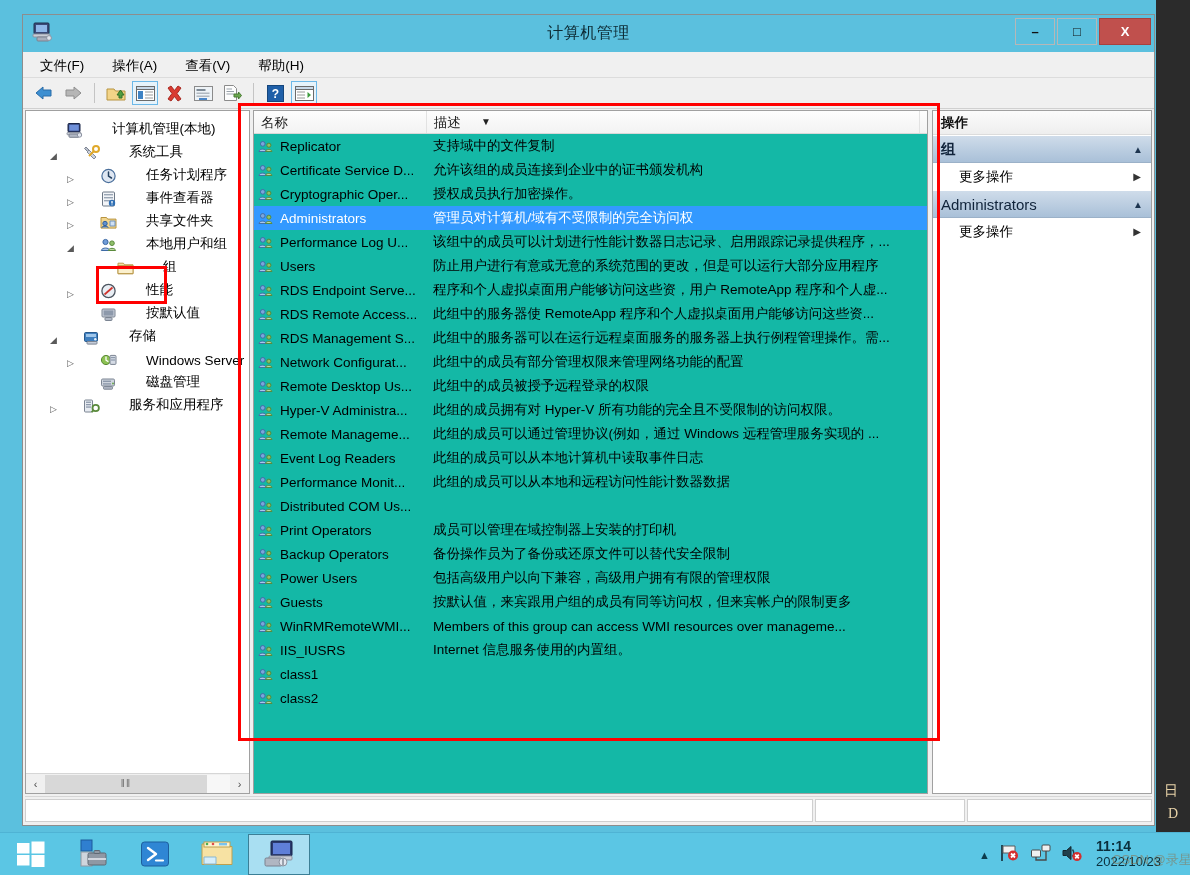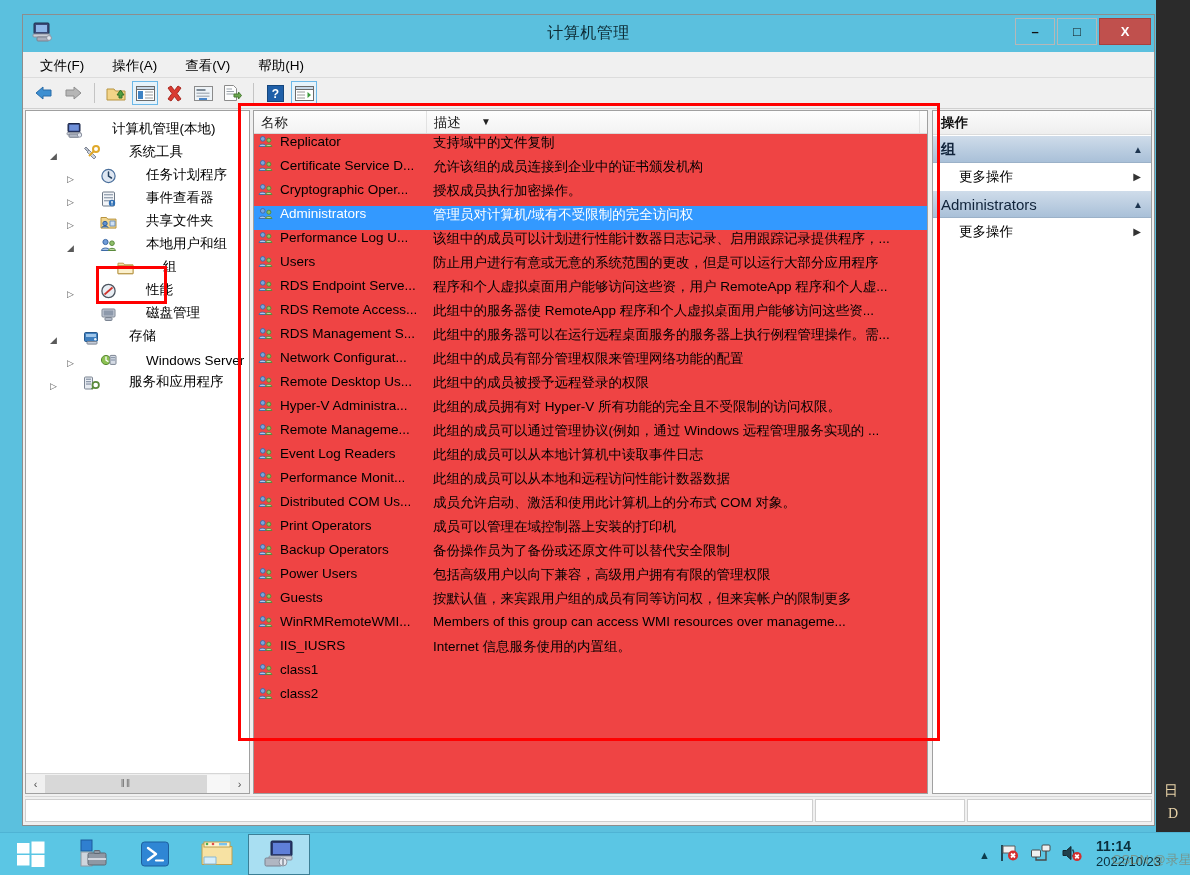--- a/index.html
+++ b/index.html
@@ -116,39 +116,39 @@
   }
   .hsb-track { flex: 1; height: 18px; background: #f7f7f7; position: relative; }
   .hsb-thumb {
     position: absolute; left: 0; top: 0; width: 162px; height: 18px;
     background: #d8d8d8; display: flex; align-items: center; justify-content: center;
     color: #6d6d6d; font-size: 10px; letter-spacing: 1px;
   }
 
   
   #list-pane {
-    flex: 1; background: #ef4444; border: 1px solid #a0a0a0;
+    flex: 1; background: #14b8a6; border: 1px solid #a0a0a0;
     margin: 1px 1px 0 3px; display: flex; flex-direction: column; overflow: hidden;
   }
   #list-header {
     height: 23px; background: linear-gradient(#fdfdfd,#f3f3f3);
     border-bottom: 1px solid #d8d8d8; display: flex; position: relative; flex: none;
   }
   #list-header .hc {
     font-size: 13.5px; color: #1b1b1b; padding: 3px 0 0 7px;
     border-right: 1px solid #e2e2e2; position: relative;
   }
   #list-header .hc.c1 { width: 175px; }
   #list-header .hc.c2 { width: 500px; }
   #list-header .hc.c3 { flex: 1; border-right: none; }
   .sort-arrow {
     position: absolute; left: 227px; top: 5px; font-size: 10px; color: #222;
   }
   #list-rows { flex: 1; overflow: hidden; }
-  .lrow { height: 24px; display: flex; font-size: 13.5px; }
+  .lrow { height: 24px; display: flex; align-items: center; font-size: 13.5px; }
   .lrow.sel { background: #3399ff; }
   .lrow.sel .lname, .lrow.sel .ldesc { color: #fff; }
   .lrow .lico { width: 17px; height: 15px; margin: 0 5px 0 4px; flex: none; }
   .lrow .lname { width: 153px; color: #000; overflow: hidden; white-space: nowrap; }
   .lrow .ldesc { color: #000; white-space: nowrap; overflow: hidden; }
 
   
   #act-pane {
     width: 220px; background: #fff; border: 1px solid #a0a0a0;
     margin: 1px 2px 0 3px; display: flex; flex-direction: column; overflow: hidden;
@@ -376,21 +376,21 @@
                 </svg></span>
               <span class="tlbl">性能</span>
             </div>
             <div class="tnode" style="padding-left: 38px;">
               <span class="exp"></span>
               <span class="tico"><svg width="18" height="16" viewBox="0 0 18 16">
                   <rect x="2" y="3" width="13" height="8" rx="1" fill="#c9cfda" stroke="#7b8492"></rect>
                 <rect x="3.6" y="4.4" width="9.8" height="5.2" fill="#8d99ab"></rect>
                 <rect x="5" y="11.5" width="7" height="3" rx=".7" fill="#b3bac7" stroke="#7b8492"></rect>
                 </svg></span>
-              <span class="tlbl">磁盘管理</span>
+              <span class="tlbl">按默认值</span>
             </div>
             <div class="tnode" style="padding-left: 21px;">
               <span class="exp">◢</span>
               <span class="tico"><svg width="18" height="16" viewBox="0 0 18 16">
                   <rect x="1.5" y="3.5" width="13" height="9" rx="1.2" fill="#3f7fbf" stroke="#27598c"></rect>
                 <rect x="3" y="5" width="10" height="3" fill="#9fc6ea"></rect>
                 <circle cx="12.3" cy="10.3" r="1.2" fill="#e8f2fb"></circle>
                 <rect x="4" y="12.5" width="10" height="2.6" rx=".7" fill="#c5ccd8" stroke="#7b8492"></rect>
                 </svg></span>
               <span class="tlbl">存储</span>
@@ -398,20 +398,31 @@
             <div class="tnode" style="padding-left: 38px;">
               <span class="exp">▷</span>
               <span class="tico"><svg width="18" height="16" viewBox="0 0 18 16">
                   <circle cx="6" cy="8" r="4.6" fill="#8cc152" stroke="#5a8a34"></circle>
                 <path d="M6 4.6 v3.6 l2.4 1.4" fill="none" stroke="#fff" stroke-width="1.3"></path>
                 <rect x="10" y="3.4" width="6" height="9" rx="1" fill="#d5dbe5" stroke="#7b8492"></rect>
                 <rect x="11" y="5" width="4" height="1.2" fill="#8d99ab"></rect>
                 <rect x="11" y="7.4" width="4" height="1.2" fill="#8d99ab"></rect>
                 </svg></span>
               <span class="tlbl">Windows Server Back</span>
+            </div>
+            <div class="tnode" style="padding-left: 38px;">
+              <span class="exp"></span>
+              <span class="tico"><svg width="18" height="16" viewBox="0 0 18 16">
+                  <rect x="1.5" y="4" width="13" height="7" rx="1.2" fill="#cfd5de" stroke="#7b8492"></rect>
+                <rect x="3" y="5.6" width="8" height="1.4" fill="#8d99ab"></rect>
+                <rect x="3" y="8.2" width="8" height="1.4" fill="#8d99ab"></rect>
+                <circle cx="13" cy="8.6" r="1" fill="#6aa84f"></circle>
+                <rect x="3.5" y="11.6" width="9" height="2.6" rx=".7" fill="#b3bac7" stroke="#7b8492"></rect>
+                </svg></span>
+              <span class="tlbl">磁盘管理</span>
             </div>
             <div class="tnode" style="padding-left: 21px;">
               <span class="exp">▷</span>
               <span class="tico"><svg width="18" height="16" viewBox="0 0 18 16">
                   <rect x="1.5" y="2" width="8" height="12" rx="1" fill="#e7ebf1" stroke="#7b8492"></rect>
                 <rect x="3" y="3.6" width="5" height="1.3" fill="#8d99ab"></rect>
                 <rect x="3" y="6" width="5" height="1.3" fill="#8d99ab"></rect>
                 <rect x="3" y="8.4" width="5" height="1.3" fill="#8d99ab"></rect>
                 <circle cx="12.7" cy="10" r="3.2" fill="none" stroke="#5a8a3c" stroke-width="1.8"></circle>
                 <path d="M10.6 12.1 L8.6 14.1" stroke="#5a8a3c" stroke-width="1.8"></path>
@@ -587,21 +598,20 @@
               <span class="ldesc">此组的成员可以从本地和远程访问性能计数器数据</span>
             </div>
             <div class="lrow">
               <span class="lico"><svg width="17" height="15" viewBox="0 0 18 16">
                   <circle cx="5" cy="5.2" r="2.5" fill="#7aa6db" stroke="#3e6aa3"></circle>
                 <path d="M1 13.3 c.4-3.3 7.2-3.3 7.6 0 z" fill="#aecbed" stroke="#3e6aa3"></path>
                 <circle cx="11.5" cy="6.6" r="2.2" fill="#8fc168" stroke="#568634"></circle>
                 <path d="M8 13.3 c.4-2.8 6.4-2.8 6.8 0 z" fill="#c2dcab" stroke="#568634"></path>
                 </svg></span>
               <span class="lname">Distributed COM Us...</span>
-              <span class="ldesc">成员允许启动、激活和使用此计算机上的分布式 COM 对象。</span>
             </div>
             <div class="lrow">
               <span class="lico"><svg width="17" height="15" viewBox="0 0 18 16">
                   <circle cx="5" cy="5.2" r="2.5" fill="#7aa6db" stroke="#3e6aa3"></circle>
                 <path d="M1 13.3 c.4-3.3 7.2-3.3 7.6 0 z" fill="#aecbed" stroke="#3e6aa3"></path>
                 <circle cx="11.5" cy="6.6" r="2.2" fill="#8fc168" stroke="#568634"></circle>
                 <path d="M8 13.3 c.4-2.8 6.4-2.8 6.8 0 z" fill="#c2dcab" stroke="#568634"></path>
                 </svg></span>
               <span class="lname">Print Operators</span>
               <span class="ldesc">成员可以管理在域控制器上安装的打印机</span>

